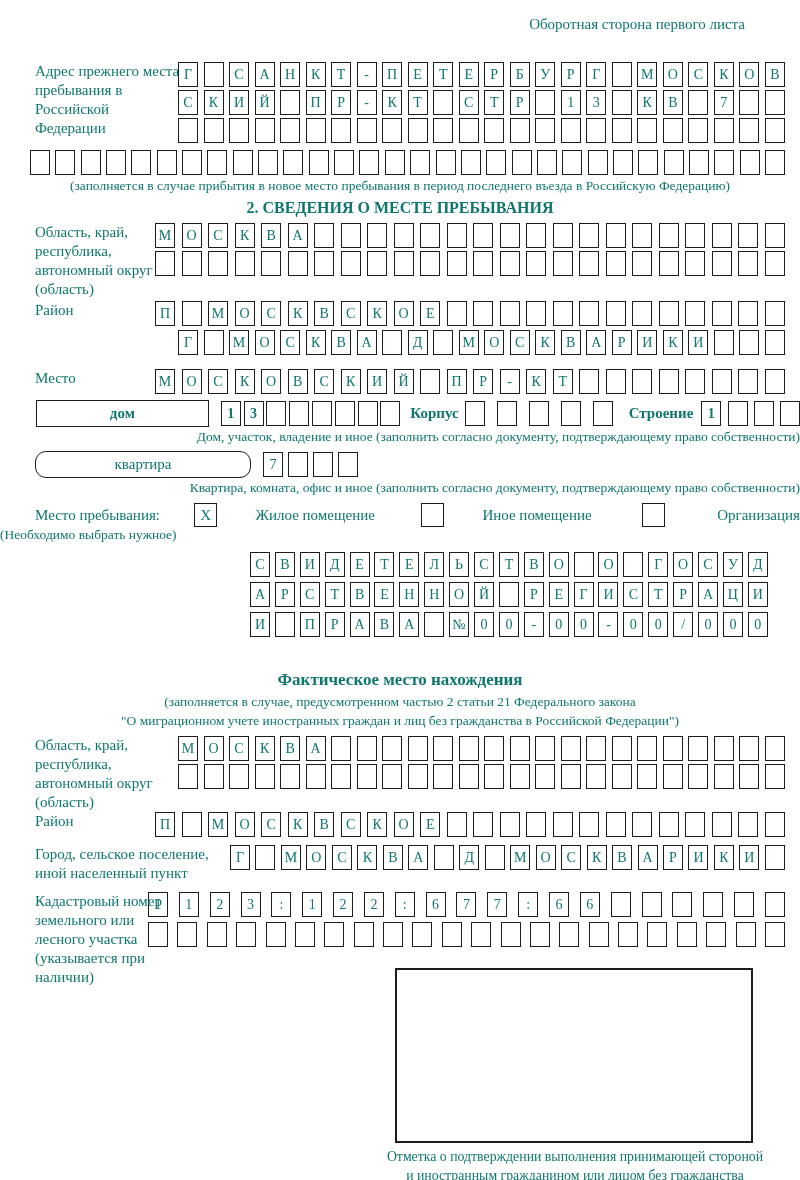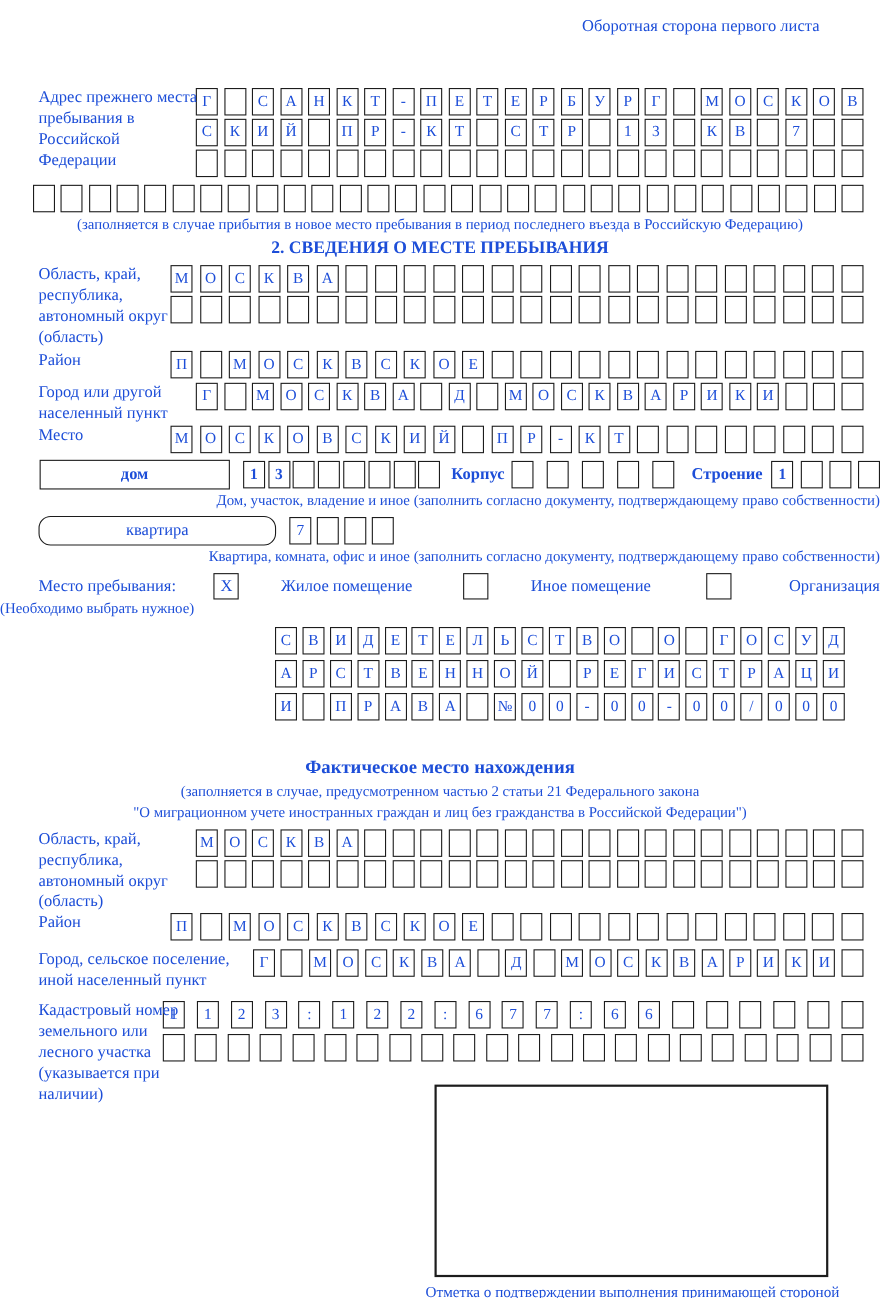--- a/index.html
+++ b/index.html
@@ -1,21 +1,21 @@
 <!DOCTYPE html>
 <html><head>
 <meta charset="utf-8">
 <style>
   html,body { margin:0; padding:0; background:#ffffff; }
   .page {
     position:relative;
     width:800px; height:1180px;
     margin:0 auto;
     background:#fff;
-    color:#1d4ed8;
+    color:#0f766e;
     font-family:"Liberation Serif", serif;
     overflow:hidden;
     box-sizing:border-box;
     padding-top:16px;
   }
   .top-note { text-align:right; padding-right:55px; font-size:15px; height:24px; }
 
   
   .grid { display:flex; justify-content:space-between; margin-bottom:3px; }
   .cell {
@@ -76,21 +76,21 @@
   .g-stroenie { width:100px; margin:0; }
   .g-kv       { width:95px;  margin:0; }
 </style>
 </head>
 <body>
 
 <div class="page">
 
   <div class="top-note">Оборотная сторона первого листа</div>
 
-  <div class="fieldblock" style="margin-top:40px; height:88px;">
+  <div class="fieldblock" style="margin-top:22px; height:88px;">
     <div class="flabel">Адрес прежнего места пребывания в Российской Федерации</div>
     <div class="grid g-blockA">
         <div class="cell">Г</div>
         <div class="cell"></div>
         <div class="cell">С</div>
         <div class="cell">А</div>
         <div class="cell">Н</div>
         <div class="cell">К</div>
         <div class="cell">Т</div>
         <div class="cell">-</div>
@@ -280,21 +280,20 @@
         <div class="cell"></div>
         <div class="cell"></div>
         <div class="cell"></div>
         <div class="cell"></div>
         <div class="cell"></div>
         <div class="cell"></div>
       </div>
   </div>
 
   <div class="fieldblock" style="height:39px;">
-    <div class="flabel">Город или другой населенный пункт</div>
     <div class="grid g-178">
         <div class="cell">Г</div>
         <div class="cell"></div>
         <div class="cell">М</div>
         <div class="cell">О</div>
         <div class="cell">С</div>
         <div class="cell">К</div>
         <div class="cell">В</div>
         <div class="cell">А</div>
         <div class="cell"></div>

